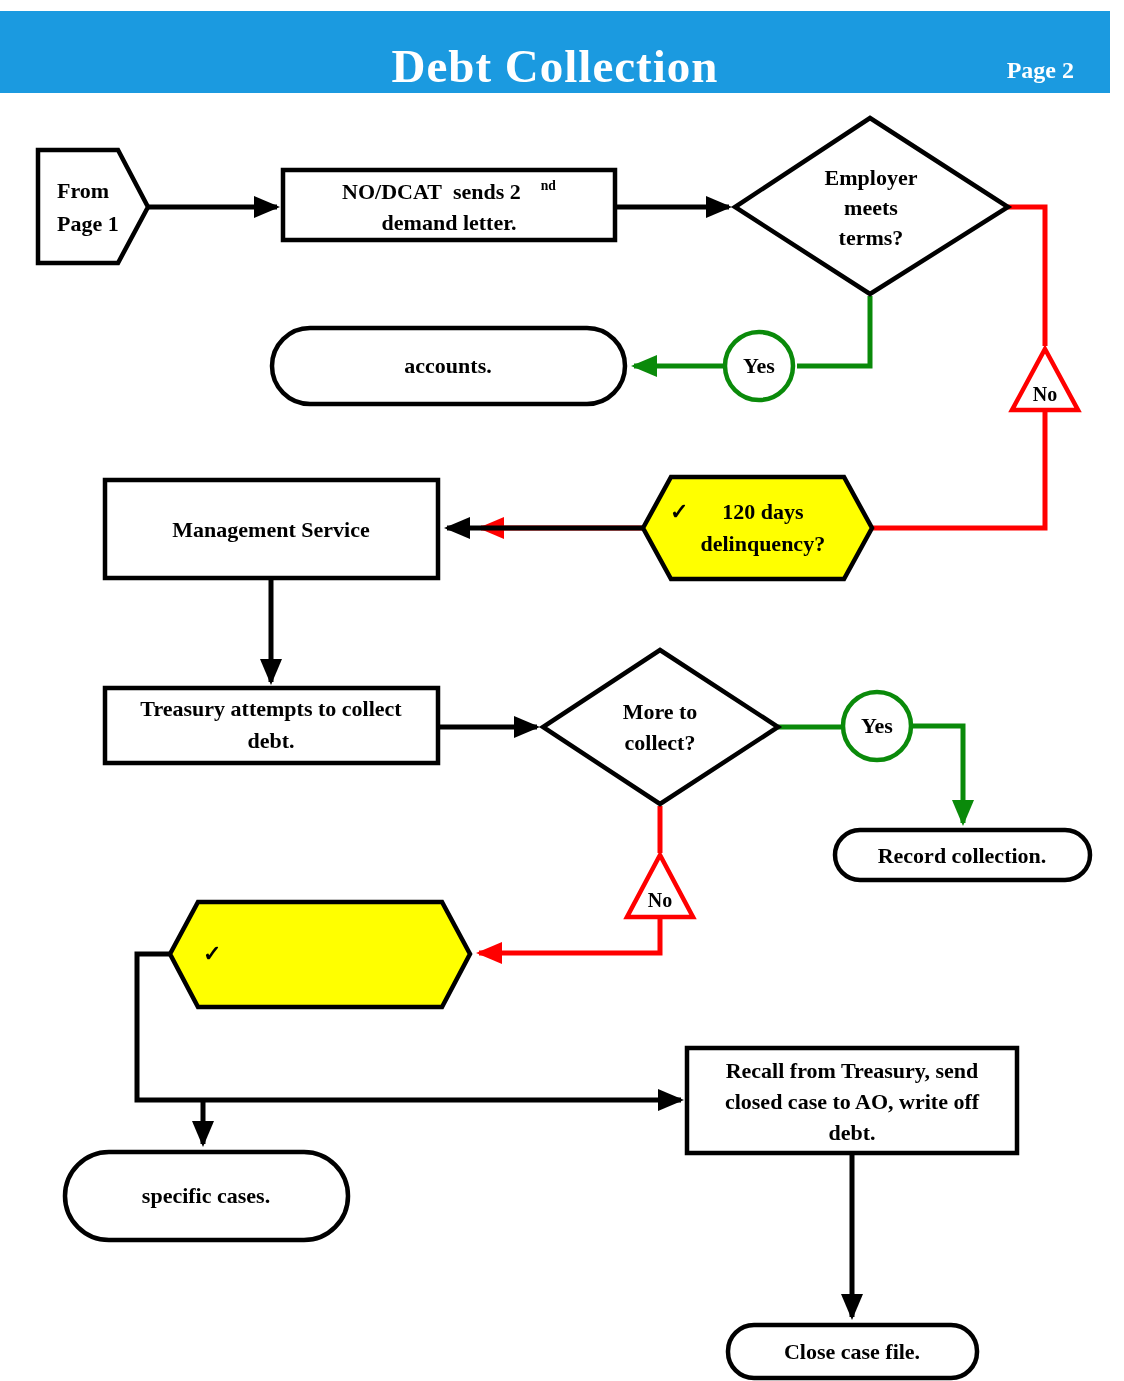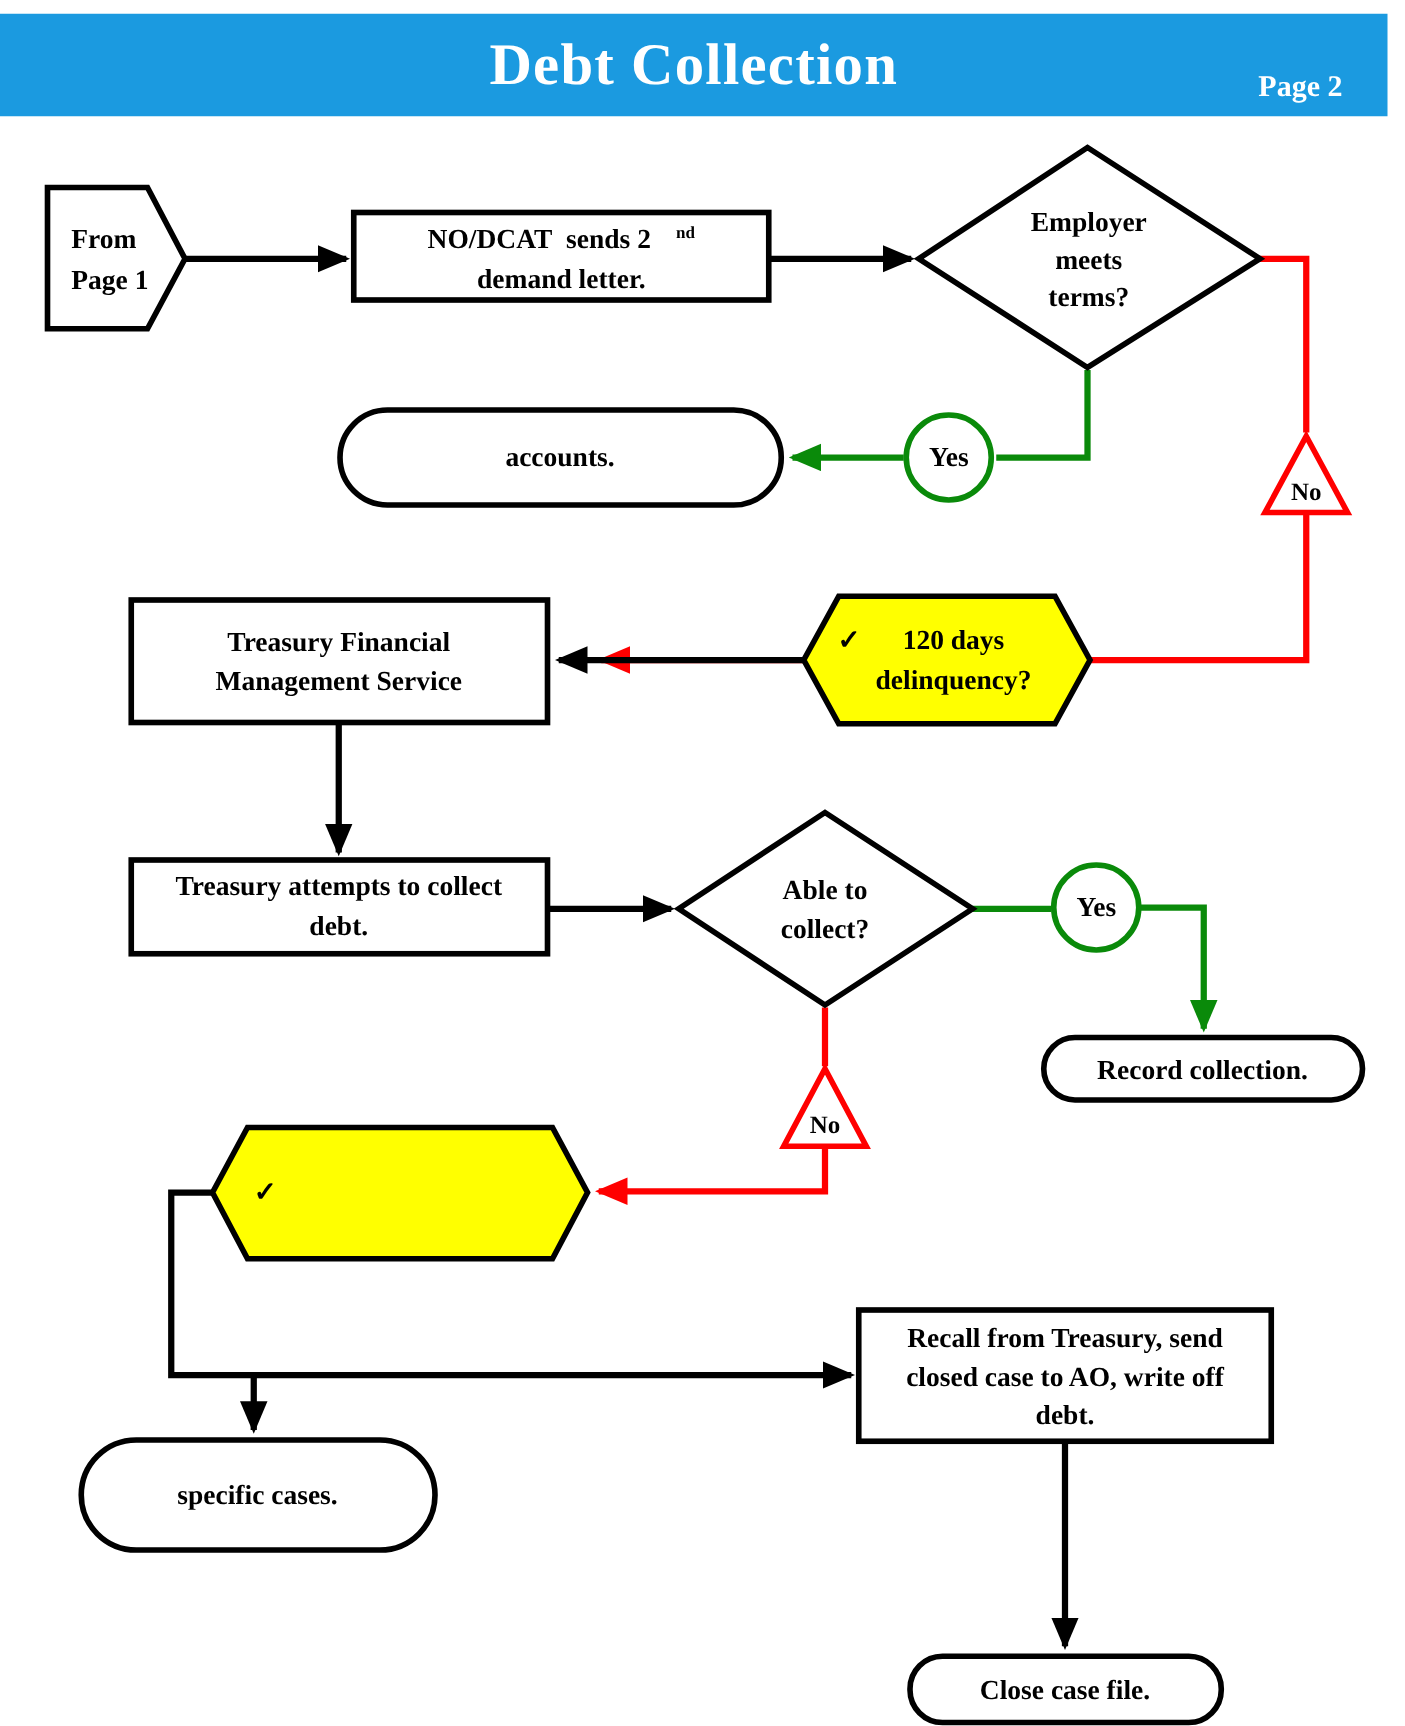--- a/index.html
+++ b/index.html
@@ -1,20 +1,20 @@
 <!DOCTYPE html>
 <html><head>
 <meta charset="utf-8">
 <style>
   html,body{margin:0;padding:0;background:#ffffff;}
   #page{position:relative;width:1124px;height:1381px;background:#ffffff;overflow:hidden;
         font-family:"Liberation Serif", serif;}
   #flow-svg{position:absolute;left:0;top:0;z-index:1;}
   .hdr{position:absolute;left:0;top:11px;width:1110px;height:82px;background:#1B9AE0;
-       display:flex;align-items:center;justify-content:center;z-index:2;}
+       display:flex;align-items:flex-end;justify-content:center;z-index:2;}
   .hdr-title{color:#ffffff;font-weight:bold;font-size:47px;letter-spacing:1px;}
   .hdr-page{position:absolute;right:36px;bottom:9px;color:#ffffff;font-weight:bold;font-size:24px;}
   .txt{position:absolute;z-index:3;color:#000;font-weight:bold;font-size:22px;
        line-height:32px;text-align:center;white-space:nowrap;}
   .ctr{transform:translate(-50%,-50%);}
   .lft{transform:translateY(-50%);text-align:left;}
   .lh30{line-height:30px;}
   .lh31{line-height:31px;}
   .lh33{line-height:33px;}
   .small{font-size:20px;line-height:22px;}
@@ -107,31 +107,30 @@
 
   <div class="txt lft hexgrp" style="left:670px;top:528px">
     <span class="check">✓</span>
     <div class="lines">
       <div>120 days</div>
       <div>delinquency?</div>
     </div>
   </div>
 
   <div class="txt ctr lh31" style="left:271px;top:529px">
-    <div>Treasury Financial</div>
     <div>Management Service</div>
   </div>
 
   <div class="txt ctr" style="left:271px;top:725px">
     <div>Treasury attempts to collect</div>
     <div>debt.</div>
   </div>
 
   <div class="txt ctr lh31" style="left:660px;top:727px">
-    <div>Able to</div>
+    <div>More to</div>
     <div>collect?</div>
   </div>
 
   <div class="txt ctr" style="left:877px;top:726px">Yes</div>
 
   <div class="txt ctr" style="left:962px;top:856px">Record collection.</div>
 
   <div class="txt ctr small" style="left:660px;top:900px">No</div>
 
   <div class="txt lft hexgrp" style="left:203px;top:954px">

